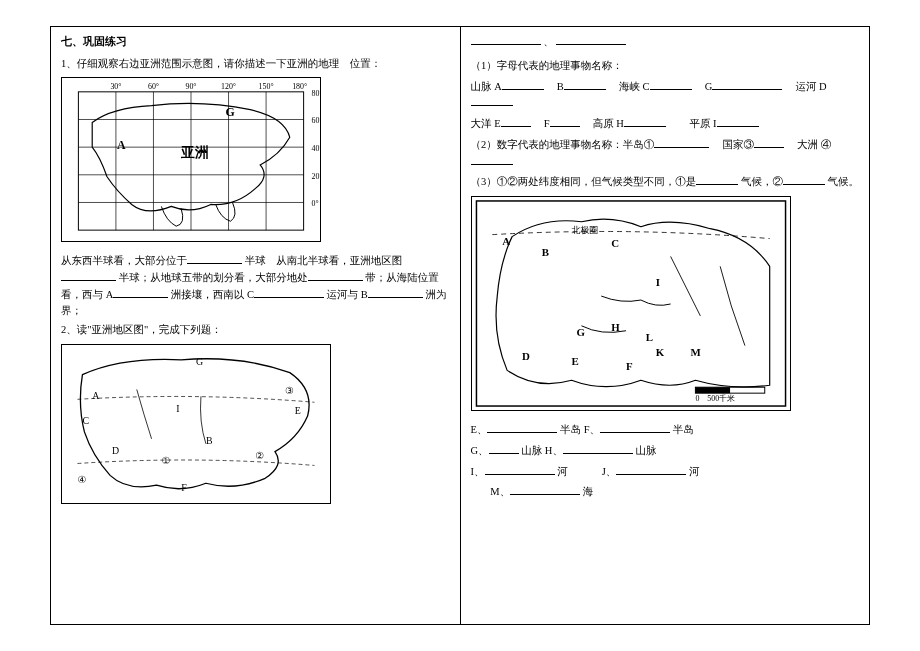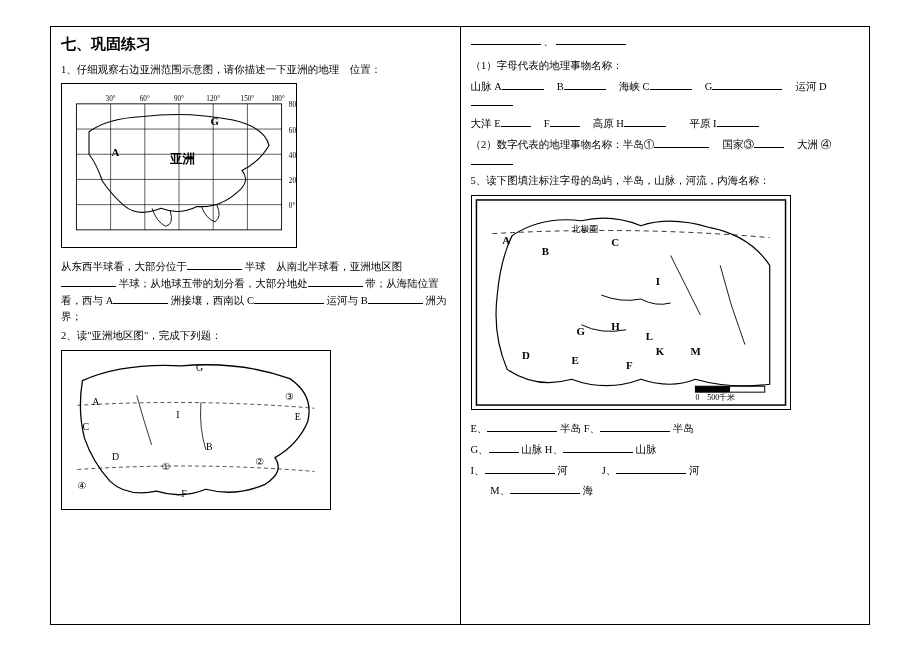--- a/index.html
+++ b/index.html
@@ -1,42 +1,42 @@
 <!DOCTYPE html>
 <html><head>
   <meta charset="utf-8">
   <style>
     * { margin: 0; padding: 0; box-sizing: border-box; }
     body { font-family: "SimSun", "宋体", serif; font-size: 11px; color: #000; background: #fff; width: 920px; }
     .page { width: 920px; height: 651px; position: relative; }
     .content-frame { position: absolute; top: 26px; left: 50px; right: 50px; bottom: 26px; border: 1px solid #000; display: flex; }
     .col { flex: 1; padding: 6px 10px; font-size: 11px; line-height: 1.5; }
     .col-left { border-right: 1px solid #000; }
-    .section-title { font-weight: bold; margin-bottom: 6px; font-size: 15px; }
+    .section-title { font-weight: bold; margin-bottom: 6px; font-size: 11px; }
     .q { margin-bottom: 4px; font-size: 10.5px; }
     .blank { display: inline-block; border-bottom: 1px solid #000; min-width: 42px; height: 12px; vertical-align: baseline; }
     .blank.short { min-width: 30px; }
     .blank.mid { min-width: 55px; }
     .blank.long { min-width: 70px; }
     .img-box { border: 1.5px solid #000; background: #fff; margin: 6px 0 10px 0; display: flex; align-items: center; justify-content: center; }
     .img-box svg { width: 100%; height: 100%; }
     .spacer { height: 4px; }
   </style>
 </head>
 <body>
 
 <div class="page">
   <div class="content-frame">
 
     <div class="col col-left">
       <div class="section-title">七、巩固练习</div>
 
       <div class="q">1、仔细观察右边亚洲范围示意图，请你描述一下亚洲的地理　位置：</div>
 
-      <div class="img-box" style="width:236px;height:165px;justify-content:center;">
+      <div class="img-box" style="width:260px;height:165px;justify-content:center;">
         <svg viewBox="0 0 260 165">
           <rect x="16" y="14" width="228" height="140" fill="none" stroke="#000" stroke-width="1"></rect>
 
           <line x1="54" y1="14" x2="54" y2="154" stroke="#000" stroke-width="0.7"></line>
           <line x1="92" y1="14" x2="92" y2="154" stroke="#000" stroke-width="0.7"></line>
           <line x1="130" y1="14" x2="130" y2="154" stroke="#000" stroke-width="0.7"></line>
           <line x1="168" y1="14" x2="168" y2="154" stroke="#000" stroke-width="0.7"></line>
           <line x1="206" y1="14" x2="206" y2="154" stroke="#000" stroke-width="0.7"></line>
 
           <line x1="16" y1="42" x2="244" y2="42" stroke="#000" stroke-width="0.7"></line>
@@ -126,22 +126,26 @@
         <span>高原 H</span><span class="blank"></span>　　
         <span>平原 I</span><span class="blank"></span>
       </div>
 
       <div class="q">
         <span>（2）数字代表的地理事物名称：半岛①</span><span class="blank mid"></span>　
         <span>国家③</span><span class="blank short"></span>　
         <span>大洲 ④</span><span class="blank"></span>
       </div>
 
-
-      <div class="q">5、读下图填注标注字母的岛屿，半岛，山脉，河流，内海名称：</div>
+      <div class="q">
+        <span>（3）①②两处纬度相同，但气候类型不同，①是</span><span class="blank"></span>
+        <span>气候，②</span><span class="blank"></span>
+        <span>气候。</span>
+      </div>
+
 
       <div class="img-box" style="width:320px;height:215px;">
         <svg viewBox="0 0 320 215">
           <rect x="4" y="4" width="312" height="207" fill="none" stroke="#000" stroke-width="1.5"></rect>
 
           <path d="M40,40 Q70,20 110,25 Q140,18 170,30 Q200,20 240,32 Q280,40 300,70 L300,190 Q260,195 225,185 Q200,195 170,185 Q135,198 100,185 Q65,195 35,175 Q20,140 25,100 Q28,65 40,40 Z" fill="none" stroke="#000" stroke-width="1.2"></path>
 
           <path d="M20,38 Q160,30 300,42" fill="none" stroke="#000" stroke-width="0.8" stroke-dasharray="5 4"></path>
 
           <path d="M130,100 Q150,108 170,104 Q185,112 200,108" fill="none" stroke="#000" stroke-width="1"></path>

